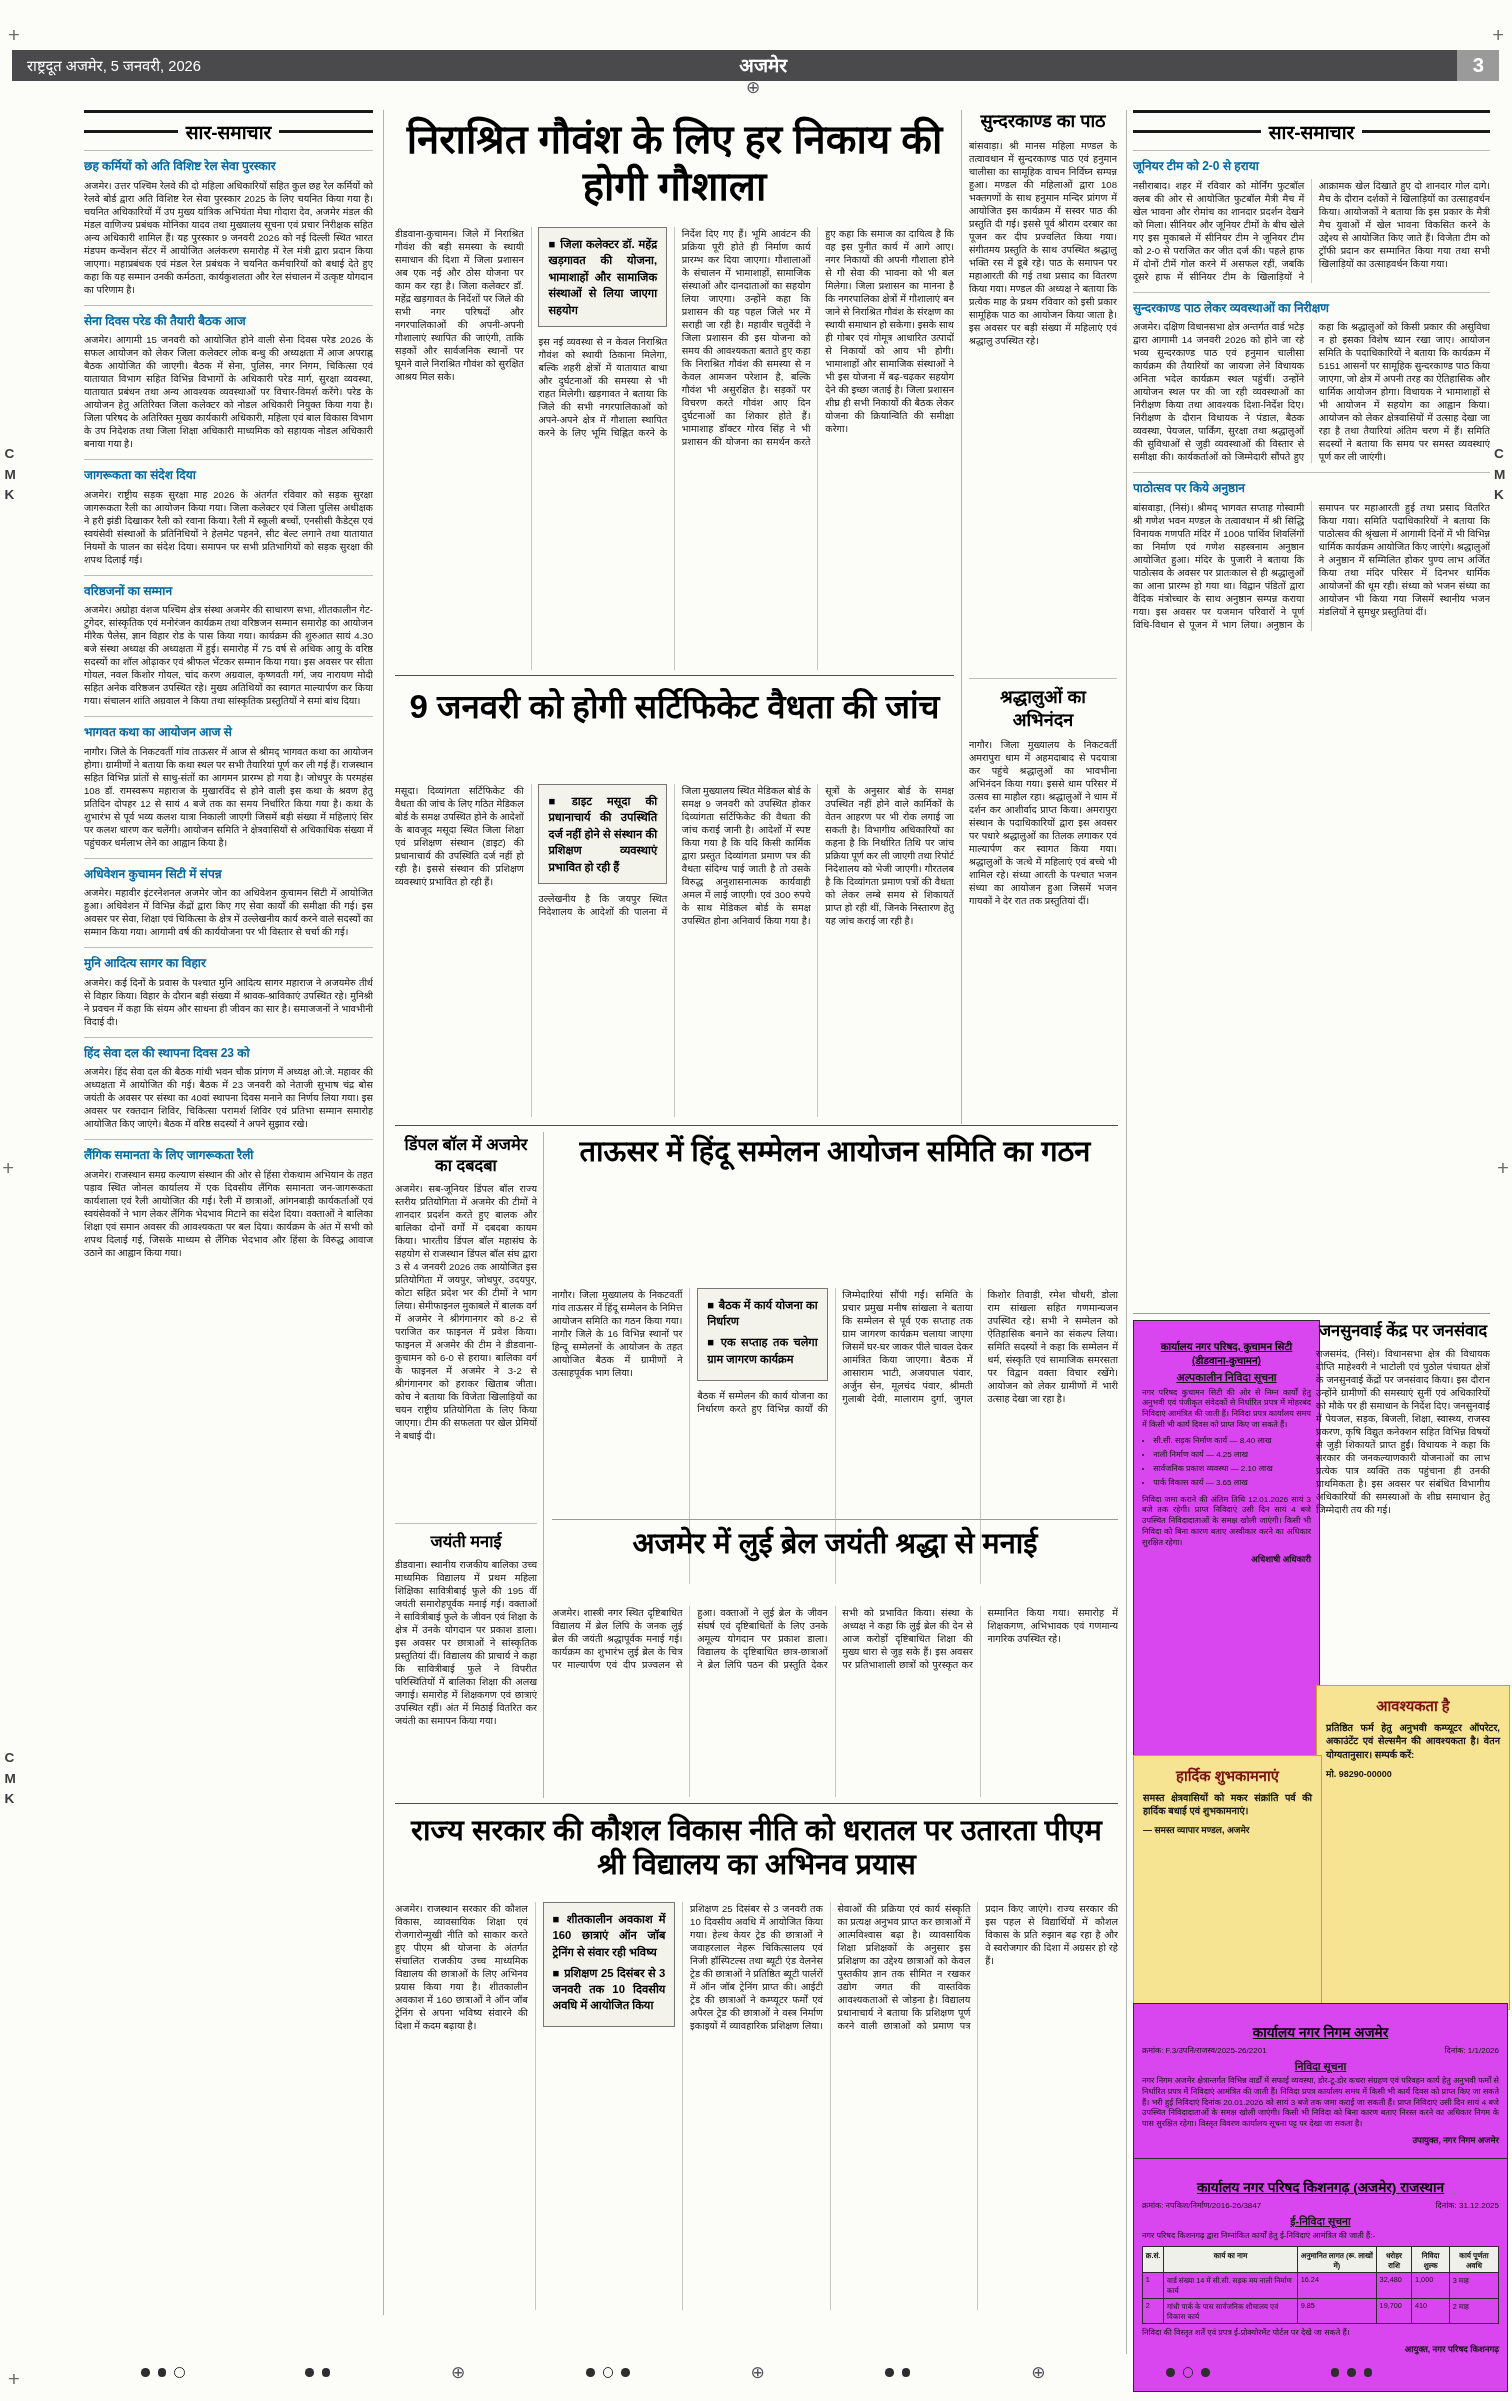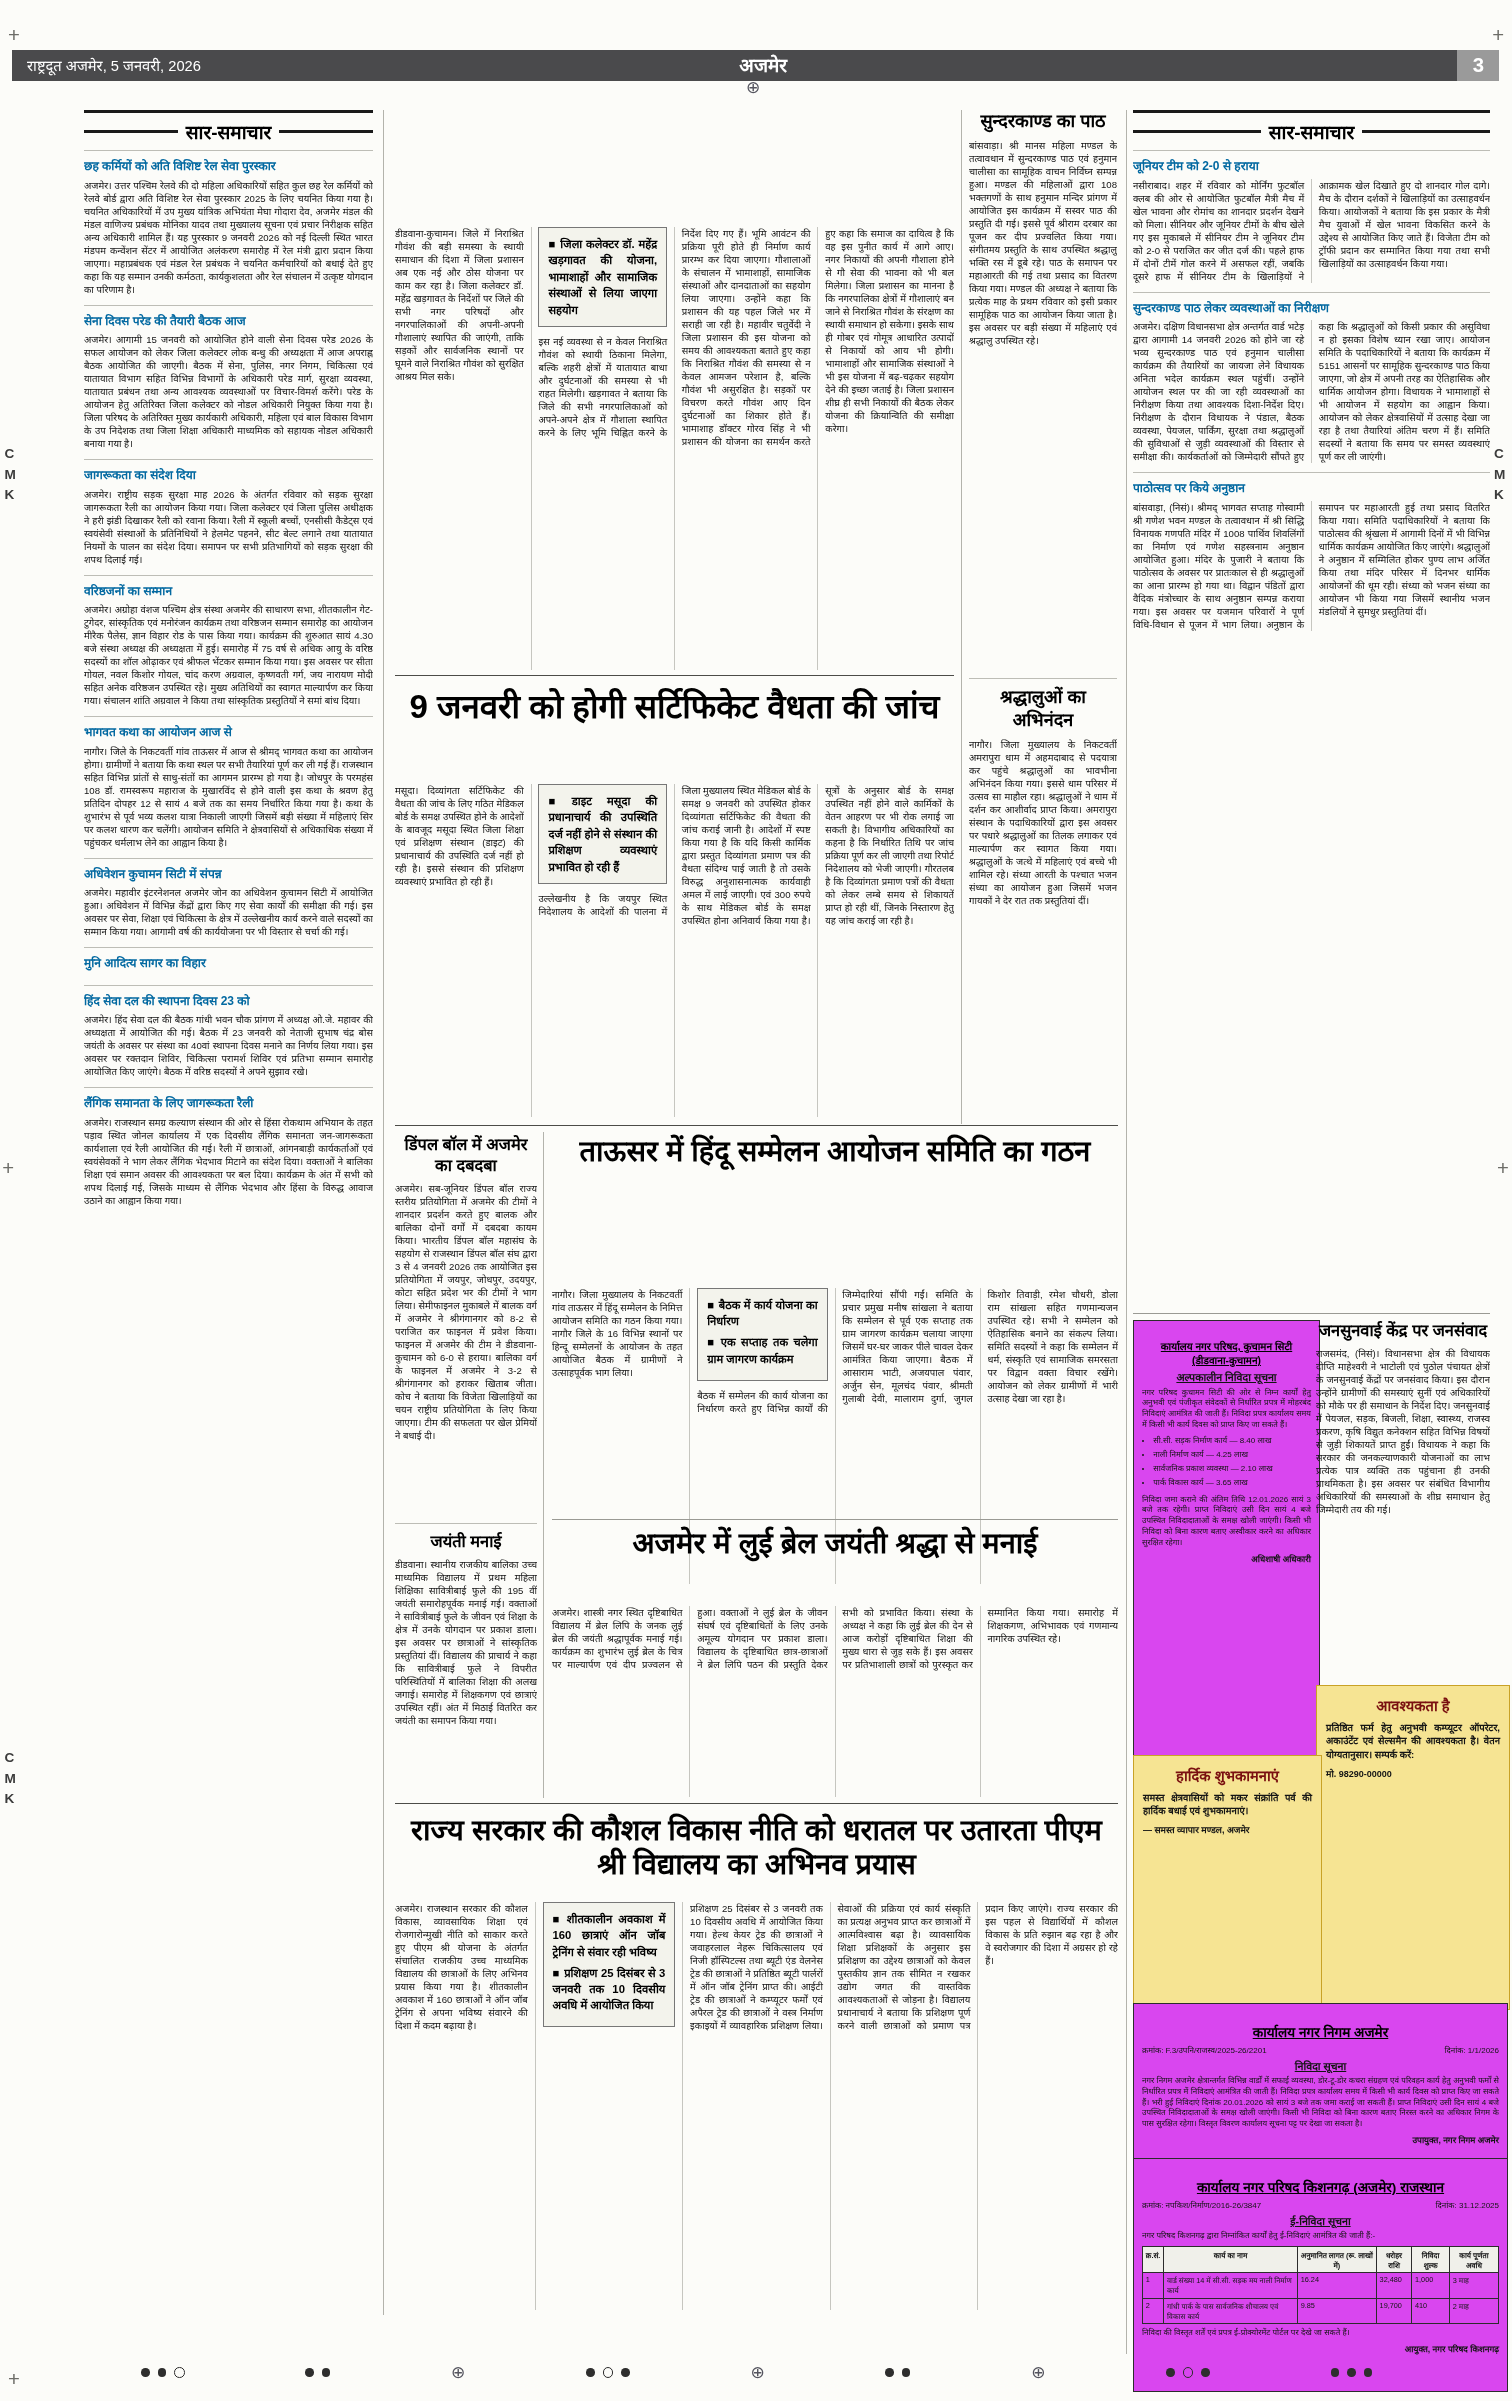--- a/index.html
+++ b/index.html
@@ -129,31 +129,33 @@
     <div class="sb-art">
       <div class="sb-head">भागवत कथा का आयोजन आज से</div>
       <div class="body-txt">नागौर। जिले के निकटवर्ती गांव ताऊसर में आज से श्रीमद् भागवत कथा का आयोजन होगा। ग्रामीणों ने बताया कि कथा स्थल पर सभी तैयारियां पूर्ण कर ली गई हैं। राजस्थान सहित विभिन्न प्रांतों से साधु-संतों का आगमन प्रारम्भ हो गया है। जोधपुर के परमहंस 108 डॉ. रामस्वरूप महाराज के मुखारविंद से होने वाली इस कथा के श्रवण हेतु प्रतिदिन दोपहर 12 से सायं 4 बजे तक का समय निर्धारित किया गया है। कथा के शुभारंभ से पूर्व भव्य कलश यात्रा निकाली जाएगी जिसमें बड़ी संख्या में महिलाएं सिर पर कलश धारण कर चलेंगी। आयोजन समिति ने क्षेत्रवासियों से अधिकाधिक संख्या में पहुंचकर धर्मलाभ लेने का आह्वान किया है।</div>
     </div>
     <div class="sb-art">
       <div class="sb-head">अधिवेशन कुचामन सिटी में संपन्न</div>
       <div class="body-txt">अजमेर। महावीर इंटरनेशनल अजमेर जोन का अधिवेशन कुचामन सिटी में आयोजित हुआ। अधिवेशन में विभिन्न केंद्रों द्वारा किए गए सेवा कार्यों की समीक्षा की गई। इस अवसर पर सेवा, शिक्षा एवं चिकित्सा के क्षेत्र में उल्लेखनीय कार्य करने वाले सदस्यों का सम्मान किया गया। आगामी वर्ष की कार्ययोजना पर भी विस्तार से चर्चा की गई।</div>
     </div>
     <div class="sb-art">
       <div class="sb-head">मुनि आदित्य सागर का विहार</div>
+      <div class="body-txt">अजमेर। कई दिनों के प्रवास के पश्चात मुनि आदित्य सागर महाराज ने अजयमेरु तीर्थ से विहार किया। विहार के दौरान बड़ी संख्या में श्रावक-श्राविकाएं उपस्थित रहे। मुनिश्री ने प्रवचन में कहा कि संयम और साधना ही जीवन का सार है। समाजजनों ने भावभीनी विदाई दी।</div>
     </div>
     <div class="sb-art">
       <div class="sb-head">हिंद सेवा दल की स्थापना दिवस 23 को</div>
       <div class="body-txt">अजमेर। हिंद सेवा दल की बैठक गांधी भवन चौक प्रांगण में अध्यक्ष ओ.जे. महावर की अध्यक्षता में आयोजित की गई। बैठक में 23 जनवरी को नेताजी सुभाष चंद्र बोस जयंती के अवसर पर संस्था का 40वां स्थापना दिवस मनाने का निर्णय लिया गया। इस अवसर पर रक्तदान शिविर, चिकित्सा परामर्श शिविर एवं प्रतिभा सम्मान समारोह आयोजित किए जाएंगे। बैठक में वरिष्ठ सदस्यों ने अपने सुझाव रखे।</div>
     </div>
     <div class="sb-art">
       <div class="sb-head">लैंगिक समानता के लिए जागरूकता रैली</div>
       <div class="body-txt">अजमेर। राजस्थान समग्र कल्याण संस्थान की ओर से हिंसा रोकथाम अभियान के तहत पड़ाव स्थित जोनल कार्यालय में एक दिवसीय लैंगिक समानता जन-जागरूकता कार्यशाला एवं रैली आयोजित की गई। रैली में छात्राओं, आंगनबाड़ी कार्यकर्ताओं एवं स्वयंसेवकों ने भाग लेकर लैंगिक भेदभाव मिटाने का संदेश दिया। वक्ताओं ने बालिका शिक्षा एवं समान अवसर की आवश्यकता पर बल दिया। कार्यक्रम के अंत में सभी को शपथ दिलाई गई, जिसके माध्यम से लैंगिक भेदभाव और हिंसा के विरुद्ध आवाज उठाने का आह्वान किया गया।</div>
     </div>
   </div>
 
+  <div class="abs h-xl" style="left:395px;top:116px;width:559px;height:104px;">निराश्रित गौवंश के लिए हर निकाय की होगी गौशाला</div>
   <div class="abs body-txt cols-4" style="left:395px;top:227px;width:559px;height:443px;">
     <span>डीडवाना-कुचामन। जिले में निराश्रित गौवंश की बड़ी समस्या के स्थायी समाधान की दिशा में जिला प्रशासन अब एक नई और ठोस योजना पर काम कर रहा है। जिला कलेक्टर डॉ. महेंद्र खड़गावत के निर्देशों पर जिले की सभी नगर परिषदों और नगरपालिकाओं की अपनी-अपनी गौशालाएं स्थापित की जाएंगी, ताकि सड़कों और सार्वजनिक स्थानों पर घूमने वाले निराश्रित गौवंश को सुरक्षित आश्रय मिल सके।</span>
     <div class="hbox">
       <span class="sq">■</span><span>जिला कलेक्टर डॉ. महेंद्र खड़गावत की योजना, भामाशाहों और सामाजिक संस्थाओं से लिया जाएगा सहयोग</span>
     </div>
     <span>इस नई व्यवस्था से न केवल निराश्रित गौवंश को स्थायी ठिकाना मिलेगा, बल्कि शहरी क्षेत्रों में यातायात बाधा और दुर्घटनाओं की समस्या से भी राहत मिलेगी। खड़गावत ने बताया कि जिले की सभी नगरपालिकाओं को अपने-अपने क्षेत्र में गौशाला स्थापित करने के लिए भूमि चिह्नित करने के निर्देश दिए गए हैं। भूमि आवंटन की प्रक्रिया पूरी होते ही निर्माण कार्य प्रारम्भ कर दिया जाएगा। गौशालाओं के संचालन में भामाशाहों, सामाजिक संस्थाओं और दानदाताओं का सहयोग लिया जाएगा। उन्होंने कहा कि प्रशासन की यह पहल जिले भर में सराही जा रही है। महावीर चतुर्वेदी ने जिला प्रशासन की इस योजना को समय की आवश्यकता बताते हुए कहा कि निराश्रित गौवंश की समस्या से न केवल आमजन परेशान है, बल्कि गौवंश भी असुरक्षित है। सड़कों पर विचरण करते गौवंश आए दिन दुर्घटनाओं का शिकार होते हैं। भामाशाह डॉक्टर गोरव सिंह ने भी प्रशासन की योजना का समर्थन करते हुए कहा कि समाज का दायित्व है कि वह इस पुनीत कार्य में आगे आए। नगर निकायों की अपनी गौशाला होने से गौ सेवा की भावना को भी बल मिलेगा। जिला प्रशासन का मानना है कि नगरपालिका क्षेत्रों में गौशालाएं बन जाने से निराश्रित गौवंश के संरक्षण का स्थायी समाधान हो सकेगा। इसके साथ ही गोबर एवं गोमूत्र आधारित उत्पादों से निकायों को आय भी होगी। भामाशाहों और सामाजिक संस्थाओं ने भी इस योजना में बढ़-चढ़कर सहयोग देने की इच्छा जताई है। जिला प्रशासन शीघ्र ही सभी निकायों की बैठक लेकर योजना की क्रियान्विति की समीक्षा करेगा।</span>
   </div>
   <div class="hrule" style="left:395px;top:675px;width:559px;"></div>
 
   <div class="abs" style="left:969px;top:110px;width:148px;height:1014px;">

